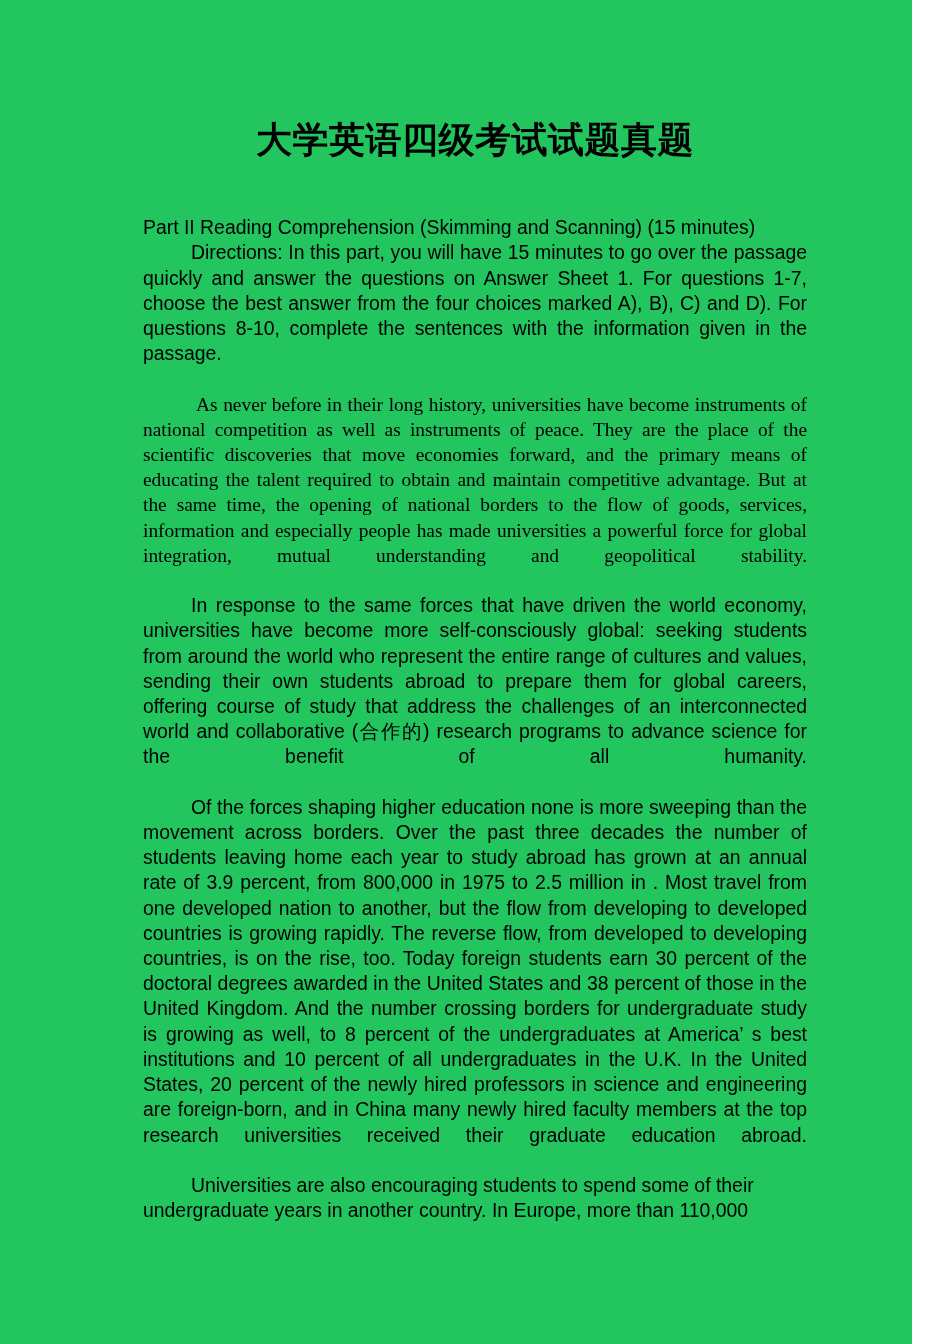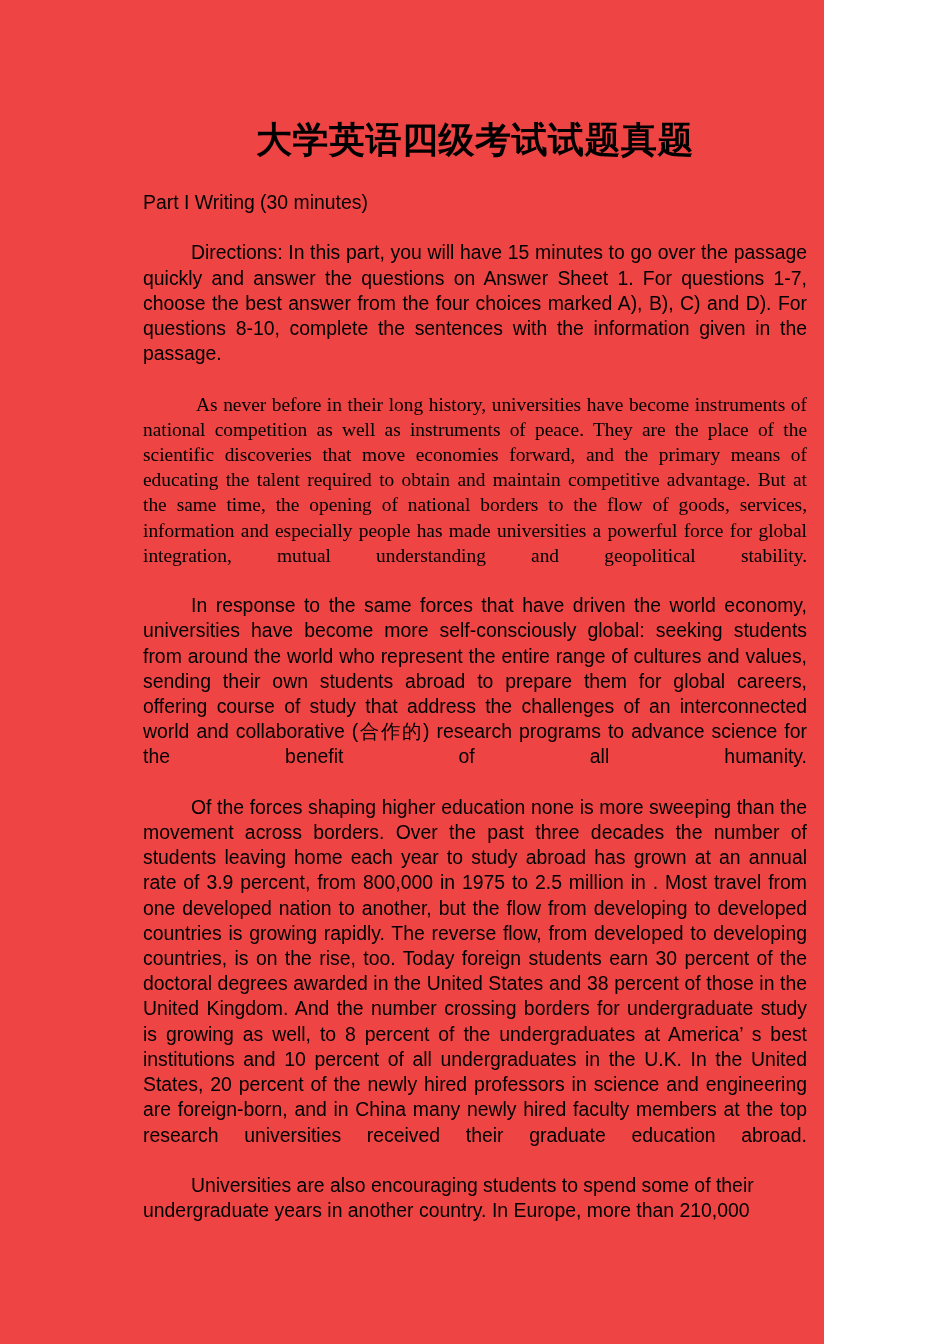--- a/index.html
+++ b/index.html
@@ -11,23 +11,23 @@
     width: 950px;
     height: 1344px;
     overflow: hidden;
     font-family: "Liberation Sans", "DejaVu Sans", sans-serif;
     color: #000000;
     -webkit-font-smoothing: antialiased;
   }
 
   .page {
     position: relative;
-    width: 824px;
+    width: 912px;
     height: 1344px;
-    background: #ef4444;
+    background: #22c55e;
     box-sizing: border-box;
   }
 
   .content {
     position: absolute;
     left: 143px;
     top: 0;
     width: 664px;
   }
 
@@ -80,30 +80,30 @@
 </head>
 <body>
 
 <div class="page">
   <div class="content">
 
     <h1 class="doc-title">大学英语四级考试试题真题</h1>
 
     <div class="spacer-after-title"></div>
 
-    <p class="para left">Part I Writing (30 minutes)</p>
 
     <div class="blank-line"></div>
 
+    <p class="para left">Part II Reading Comprehension (Skimming and Scanning) (15 minutes)</p>
 
     <p class="para justify-full indent-48">Directions: In this part, you will have 15 minutes to go over the passage quickly and answer the questions on Answer Sheet 1. For questions 1-7, choose the best answer from the four choices marked A), B), C) and D). For questions 8-10, complete the sentences with the information given in the passage.</p>
 
 
     <p class="para justify-full indent-53">As never before in their long history, universities have become instruments of national competition as well as instruments of peace. They are the place of the scientific discoveries that move economies forward, and the primary means of educating the talent required to obtain and maintain competitive advantage. But at the same time, the opening of national borders to the flow of goods, services, information and especially people has made universities a powerful force for global integration, mutual understanding and geopolitical stability.</p>
 
     <p class="para justify-full indent-48"><span>In response to the same forces that have driven the world economy, universities have become more self-consciously global: seeking students from around the world who represent the entire range of cultures and values, sending their own students abroad to prepare them for global careers, offering course of study that address the challenges of an interconnected world and collaborative (</span><span class="cjk">合作的</span><span>) research programs to advance science for the benefit of all humanity.</span></p>
 
     <p class="para justify-full indent-48">Of the forces shaping higher education none is more sweeping than the movement across borders. Over the past three decades the number of students leaving home each year to study abroad has grown at an annual rate of 3.9 percent, from 800,000 in 1975 to 2.5 million in . Most travel from one developed nation to another, but the flow from developing to developed countries is growing rapidly. The reverse flow, from developed to developing countries, is on the rise, too. Today foreign students earn 30 percent of the doctoral degrees awarded in the United States and 38 percent of those in the United Kingdom. And the number crossing borders for undergraduate study is growing as well, to 8 percent of the undergraduates at America’ s best institutions and 10 percent of all undergraduates in the U.K. In the United States, 20 percent of the newly hired professors in science and engineering are foreign-born, and in China many newly hired faculty members at the top research universities received their graduate education abroad.</p>
 
-    <p class="para left indent-48">Universities are also encouraging students to spend some of their undergraduate years in another country. In Europe, more than 210,000</p>
+    <p class="para left indent-48">Universities are also encouraging students to spend some of their undergraduate years in another country. In Europe, more than 110,000</p>
 
   </div>
 </div>
 
 </body></html>

